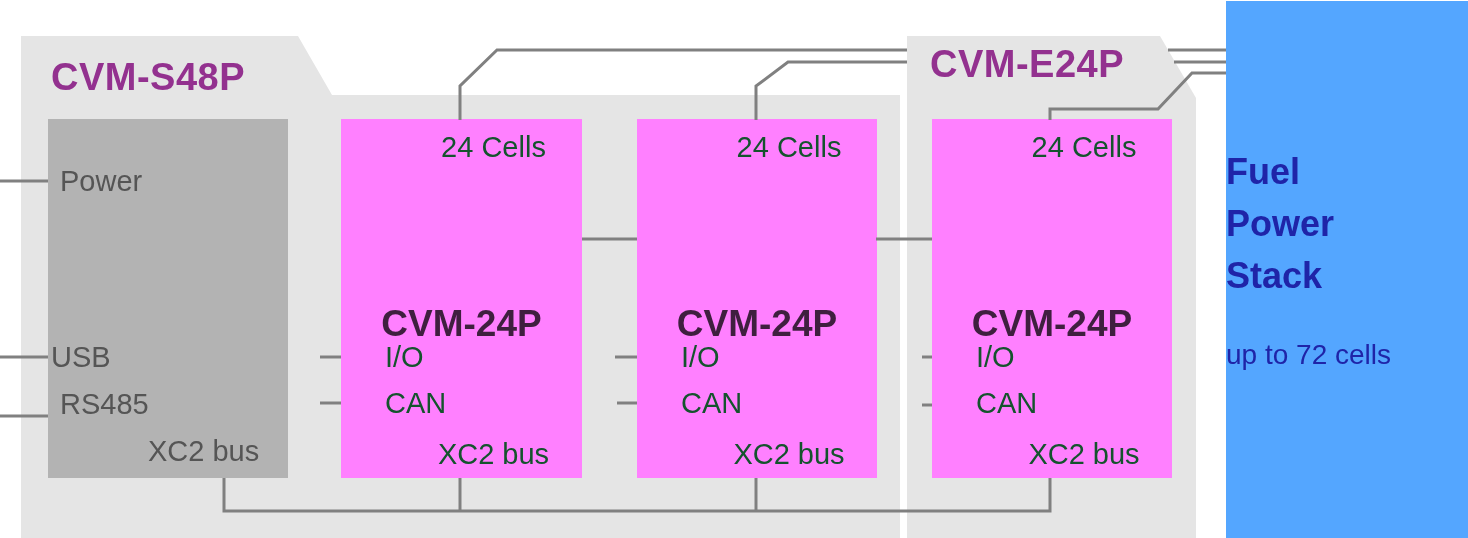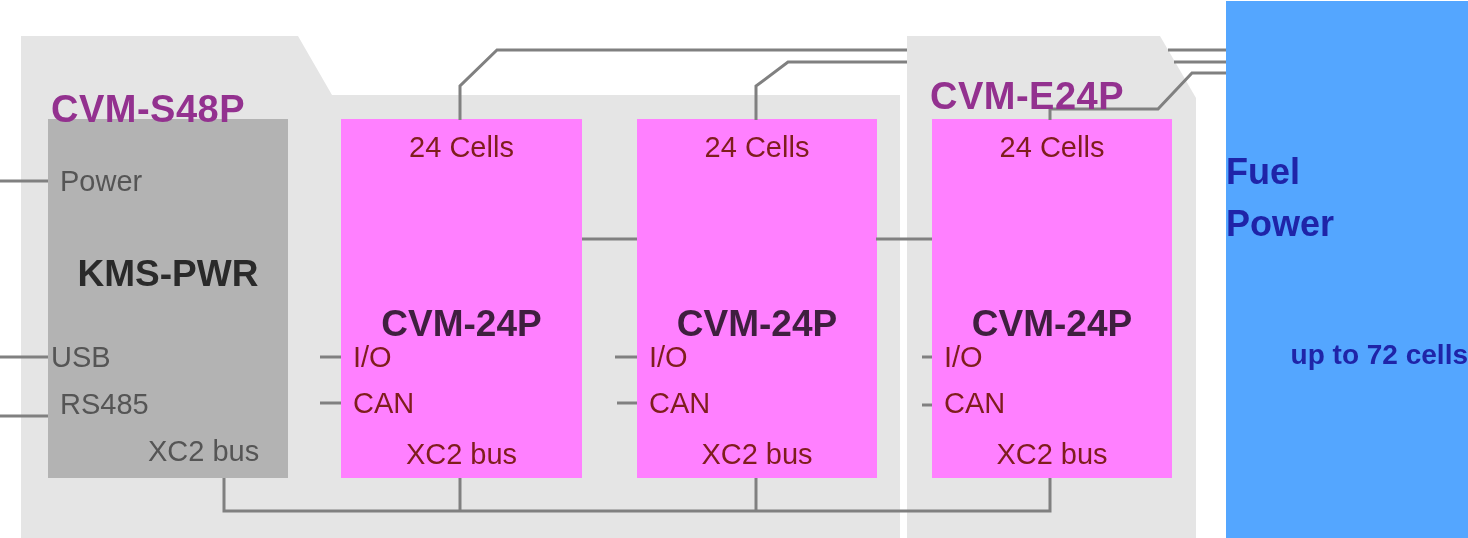--- a/index.html
+++ b/index.html
@@ -1,31 +1,31 @@
 <!DOCTYPE html>
 <html><head>
 <meta charset="utf-8">
 <style>
   html, body { margin: 0; padding: 0; background: #ffffff; }
   body { width: 1468px; height: 538px; position: relative; overflow: hidden;
          font-family: "Liberation Sans", "DejaVu Sans", sans-serif; }
   svg.layer { position: absolute; left: 0; top: 0; }
-  .group-title { position: absolute; color: #93318f; font-weight: bold; font-size: 38px; line-height: 1; letter-spacing: 0.5px; margin-top: 32px; }
+  .group-title { position: absolute; color: #93318f; font-weight: bold; font-size: 38px; line-height: 1; letter-spacing: 0.5px; }
   .gray-box { position: absolute; background: #b3b3b3; }
   .pink-box { position: absolute; background: #ff80ff; }
   .lbl { position: absolute; font-size: 29px; line-height: 1; white-space: nowrap; text-align: right; }
   .lbl.gray { color: #555555; }
-  .lbl.pink { color: #7f1d1d; }
+  .lbl.pink { color: #14532d; padding-left: 32px; }
   .big { position: absolute; font-weight: bold; font-size: 37px; line-height: 1; white-space: nowrap; }
   .big.gray { color: #2a2a2a; }
   .big.pink { color: #3f1f3f; margin-top: 48px; }
   .center { text-align: center; }
   .stack { position: absolute; left: 1226px; top: 1px; width: 242px; height: 537px; background: #54a6ff; }
   .stack-title { position: absolute; left: 0; width: 229px; top: 145px; text-align: left; color: #1f24a8; font-weight: bold; font-size: 36px; line-height: 52px; }
-  .stack-sub { position: absolute; left: 0; width: 242px; top: 340px; text-align: right; color: #1f24a8; font-size: 28px; line-height: 1; font-weight: bold; }
+  .stack-sub { position: absolute; left: 0; width: 242px; top: 340px; text-align: left; color: #1f24a8; font-size: 28px; line-height: 1; }
 </style>
 </head>
 <body>
 
 <svg class="layer" width="1468" height="538">
 
   <polygon points="21,36 298,36 332,95 900,95 900,538 21,538" fill="#e5e5e5"></polygon>
 
   <polygon points="907,36 1160,36 1196,98 1196,538 907,538" fill="#e5e5e5"></polygon>
 </svg>
@@ -57,21 +57,20 @@
     <line x1="1174" y1="62" x2="1226" y2="62"></line>
     <polyline points="1050,120 1050,109 1158,109 1192,73 1226,73"></polyline>
   </g>
 </svg>
 
 <div class="group-title" style="left:51px; top:58px; z-index:3">CVM-S48P</div>
 <div class="group-title" style="left:930px; top:45px; z-index:3">CVM-E24P</div>
 
 <div class="gray-box" style="left:48px; top:119px; width:240px; height:359px; z-index:1">
   <div class="lbl gray" style="left:12px; top:48px">Power</div>
-  <div class="big gray center" style="left:0; width:240px; top:136px">KMS-PWR</div>
   <div class="lbl gray" style="left:3px; top:224px">USB</div>
   <div class="lbl gray" style="left:12px; top:271px">RS485</div>
   <div class="lbl gray" style="left:100px; top:318px">XC2 bus</div>
 </div>
 
 <div class="pink-box" style="left:341px; top:119px; width:241px; height:359px; z-index:1">
   <div class="lbl pink center" style="left:0; width:241px; top:14px">24 Cells</div>
   <div class="big pink center" style="left:0; width:241px; top:138px">CVM-24P</div>
   <div class="lbl pink" style="left:12px; top:224px">I/O</div>
   <div class="lbl pink" style="left:12px; top:270px">CAN</div>
@@ -91,15 +90,16 @@
   <div class="big pink center" style="left:0; width:240px; top:138px">CVM-24P</div>
   <div class="lbl pink" style="left:12px; top:224px">I/O</div>
   <div class="lbl pink" style="left:12px; top:270px">CAN</div>
   <div class="lbl pink center" style="left:0; width:240px; top:321px">XC2 bus</div>
 </div>
 
 <div class="stack">
   <div class="stack-title">
     <div>Fuel</div>
     <div>Power</div>
+    <div>Stack</div>
   </div>
   <div class="stack-sub">up to 72 cells</div>
 </div>
 
 </body></html>

